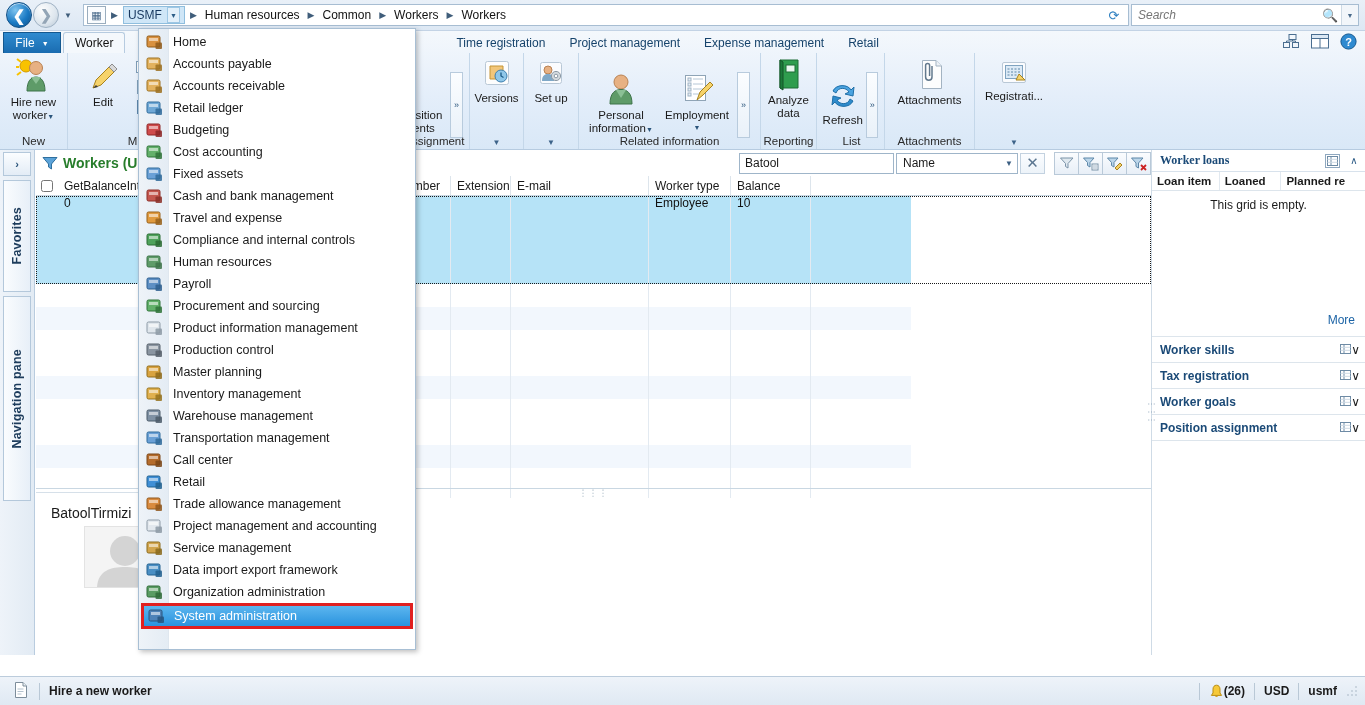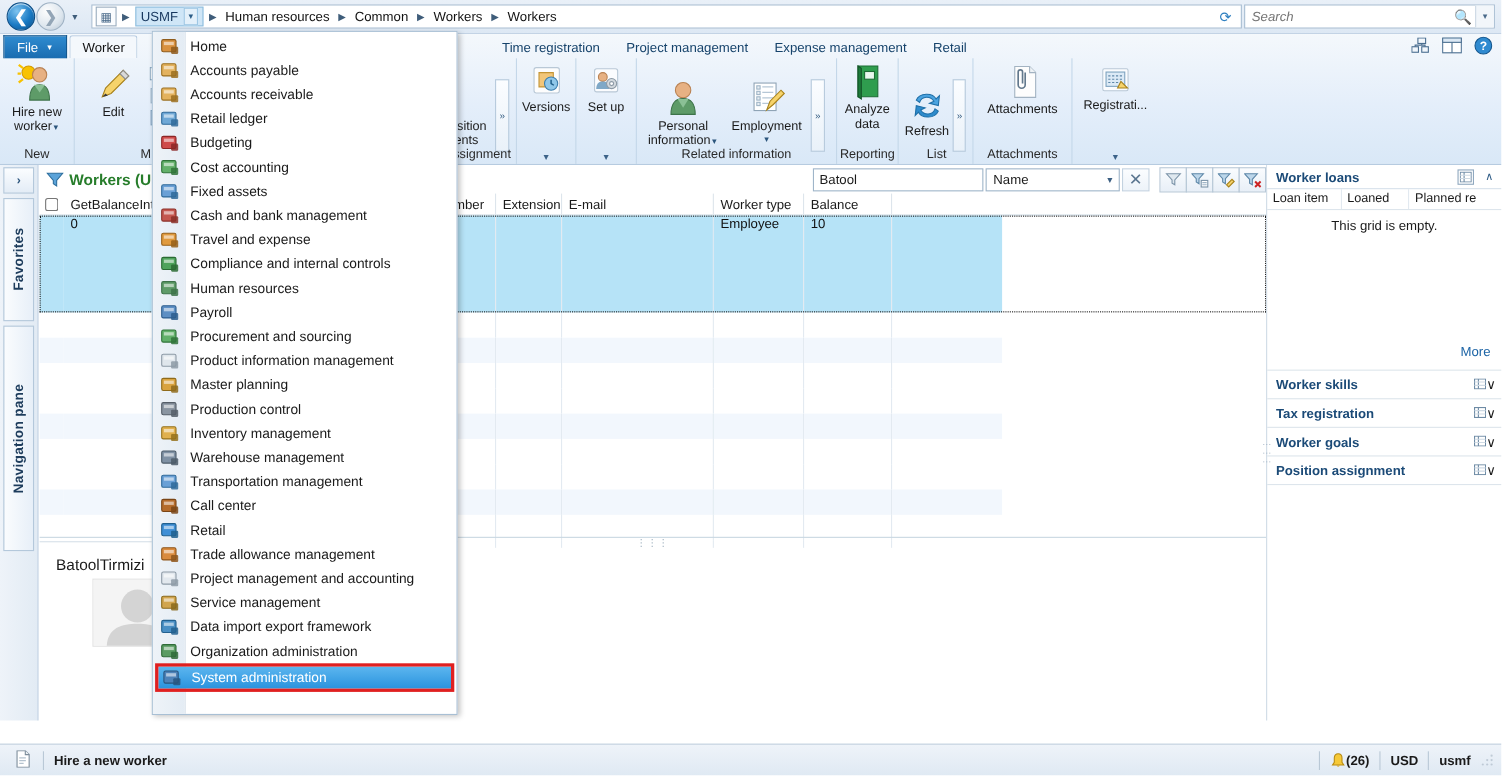--- a/index.html
+++ b/index.html
@@ -277,28 +277,29 @@
 
   
   .factpane {
     position: absolute; left: 1151px; top: 150px; width: 214px; height: 505px;
     background: #fff; border-left: 1px solid #cfdbe6;
   }
   .fb-head {
     height: 22px; display: flex; align-items: center;
     padding: 0 5px 0 8px; background: #fff;
     border-bottom: 1px solid #d8e2ec;
+    font-family: Liberation Serif, serif;
   }
   .fb-head .ttl { flex: 1; font-size: 12px; font-weight: bold; color: #1b4a77; }
   .fb-head .gicon {
     width: 15px; height: 14px; border: 1px solid #8fa8bf; background: #fff;
     margin-right: 8px; display: flex; align-items: center; justify-content: center;
   }
   .fb-head .caret { font-size: 10px; color: #2c5a85; width: 12px; text-align: center; }
-  .fb-grid-head { display: flex; height: 19px; border-bottom: 1px solid #dde5ec; }
+  .fb-grid-head { display: flex; height: 19px; border-bottom: 1px solid #dde5ec; font-weight: bold; }
   .fb-gh {
     font-size: 11.5px; padding-left: 5px; border-right: 1px solid #e2e9f0;
     display: flex; align-items: center; white-space: nowrap; overflow: hidden;
   }
   .fb-empty {
     text-align: center; font-size: 12px; color: #1a1a1a; padding-top: 7px;
   }
   .fb-more {
     position: absolute; right: 10px; font-size: 12px; color: #1b63a5;
   }
@@ -1097,36 +1098,36 @@
               <rect x="1" y="2" width="13" height="11" rx="1.5" fill="#dfe6ec" stroke="#8d9aa6"></rect>
               <rect x="3" y="4" width="9" height="3" fill="#ffffff" opacity="0.55"></rect>
               <rect x="9.5" y="8.5" width="6.5" height="6.5" rx="1" fill="#8d9aa6" opacity="0.85"></rect>
             </svg>
           </span>
           <span>Product information management</span>
         </div>
         <div class="nmi">
           <span class="ni">
             <svg width="17" height="16" viewBox="0 0 17 16">
+              <rect x="1" y="2" width="13" height="11" rx="1.5" fill="#8a95a1" stroke="#555e68"></rect>
+              <rect x="3" y="4" width="9" height="3" fill="#ffffff" opacity="0.55"></rect>
+              <rect x="9.5" y="8.5" width="6.5" height="6.5" rx="1" fill="#555e68" opacity="0.85"></rect>
+            </svg>
+          </span>
+          <span>Production control</span>
+        </div>
+        <div class="nmi">
+          <span class="ni">
+            <svg width="17" height="16" viewBox="0 0 17 16">
               <rect x="1" y="2" width="13" height="11" rx="1.5" fill="#d9a33f" stroke="#8f6b1b"></rect>
               <rect x="3" y="4" width="9" height="3" fill="#ffffff" opacity="0.55"></rect>
               <rect x="9.5" y="8.5" width="6.5" height="6.5" rx="1" fill="#8f6b1b" opacity="0.85"></rect>
             </svg>
           </span>
           <span>Master planning</span>
-        </div>
-        <div class="nmi">
-          <span class="ni">
-            <svg width="17" height="16" viewBox="0 0 17 16">
-              <rect x="1" y="2" width="13" height="11" rx="1.5" fill="#8a95a1" stroke="#555e68"></rect>
-              <rect x="3" y="4" width="9" height="3" fill="#ffffff" opacity="0.55"></rect>
-              <rect x="9.5" y="8.5" width="6.5" height="6.5" rx="1" fill="#555e68" opacity="0.85"></rect>
-            </svg>
-          </span>
-          <span>Production control</span>
         </div>
         <div class="nmi">
           <span class="ni">
             <svg width="17" height="16" viewBox="0 0 17 16">
               <rect x="1" y="2" width="13" height="11" rx="1.5" fill="#e0b04e" stroke="#95721d"></rect>
               <rect x="3" y="4" width="9" height="3" fill="#ffffff" opacity="0.55"></rect>
               <rect x="9.5" y="8.5" width="6.5" height="6.5" rx="1" fill="#95721d" opacity="0.85"></rect>
             </svg>
           </span>
           <span>Inventory management</span>

